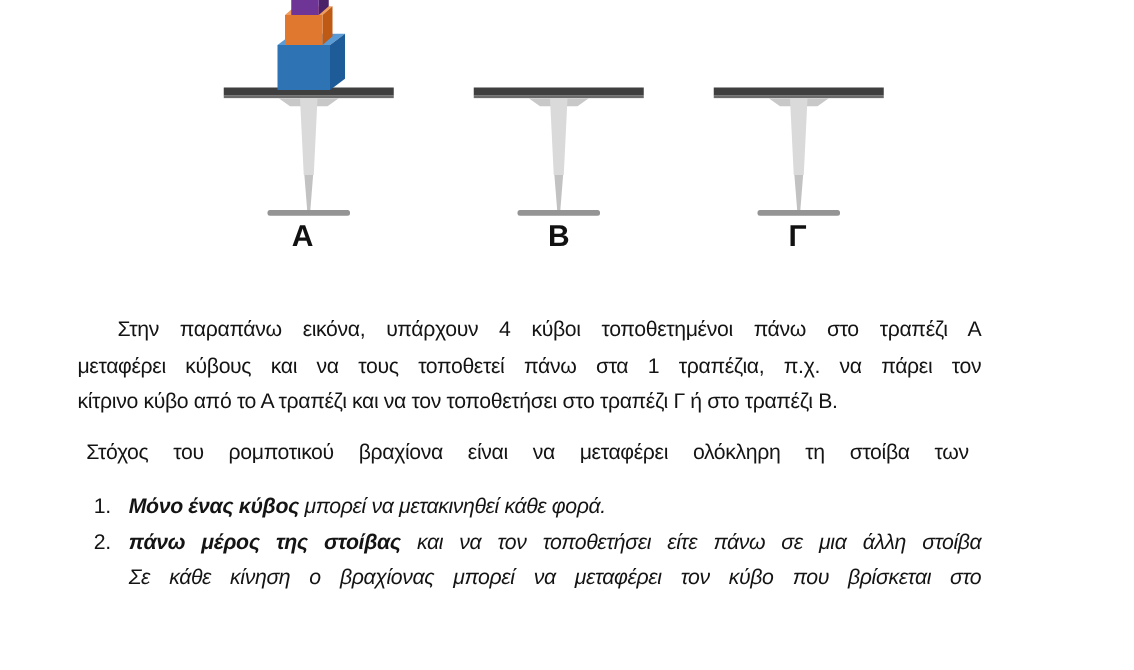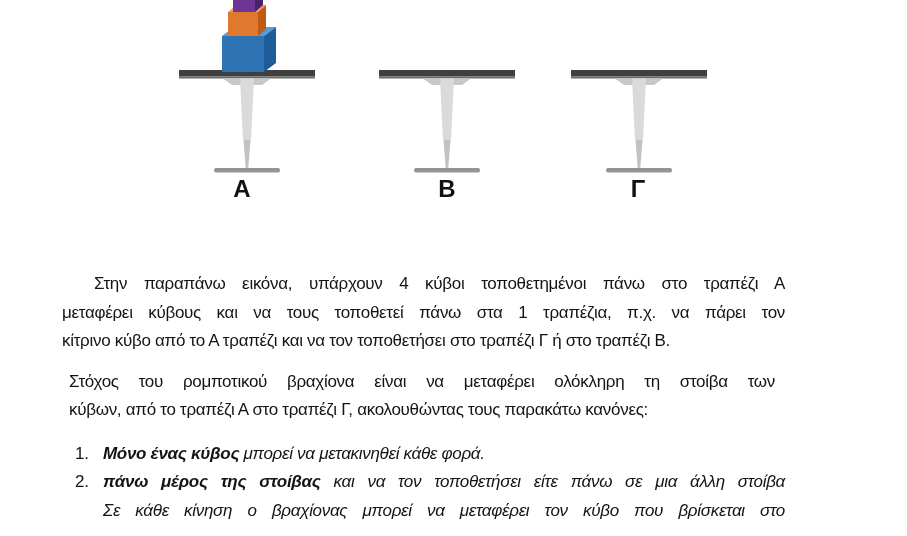--- a/index.html
+++ b/index.html
@@ -39,21 +39,21 @@
     overflow: visible;
   }
   .jfull {
     text-align: justify;
     text-align-last: justify;
   }
   .jlast {
     text-align: right;
     text-align-last: left;
   }
-  .indent { padding-left: 32px; margin-top: 20px; }
+  .indent { padding-left: 32px; }
   .para-2 {
     margin-top: 12px;
     margin-left: 7px;
     width: 706px;
   }
   .rules-list {
     margin-top: 15px;
     margin-left: 13px;
     width: 710px;
   }
@@ -120,21 +120,20 @@
   <div class="textblock">
 
     <div class="para para-1">
       <div class="ln jfull indent">Στην παραπάνω εικόνα, υπάρχουν 4 κύβοι τοποθετημένοι πάνω στο τραπέζι Α</div>
       <div class="ln jfull">μεταφέρει κύβους και να τους τοποθετεί πάνω στα 1 τραπέζια, π.χ. να πάρει τον</div>
       <div class="ln jlast">κίτρινο κύβο από το Α τραπέζι και να τον τοποθετήσει στο τραπέζι Γ ή στο τραπέζι Β.</div>
     </div>
 
     <div class="para para-2">
       <div class="ln jfull">Στόχος του ρομποτικού βραχίονα είναι να μεταφέρει ολόκληρη τη στοίβα των</div>
-      <div class="ln jlast">κύβων, από το τραπέζι Α στο τραπέζι Γ, ακολουθώντας τους παρακάτω κανόνες:</div>
     </div>
 
     <div class="rules-list">
       <div class="li-row">
         <div class="li-num">1.</div>
         <div class="li-body">
           <div class="ln jlast"><b>Μόνο ένας κύβος</b><span> μπορεί να μετακινηθεί κάθε φορά.</span></div>
         </div>
       </div>
       <div class="li-row">

